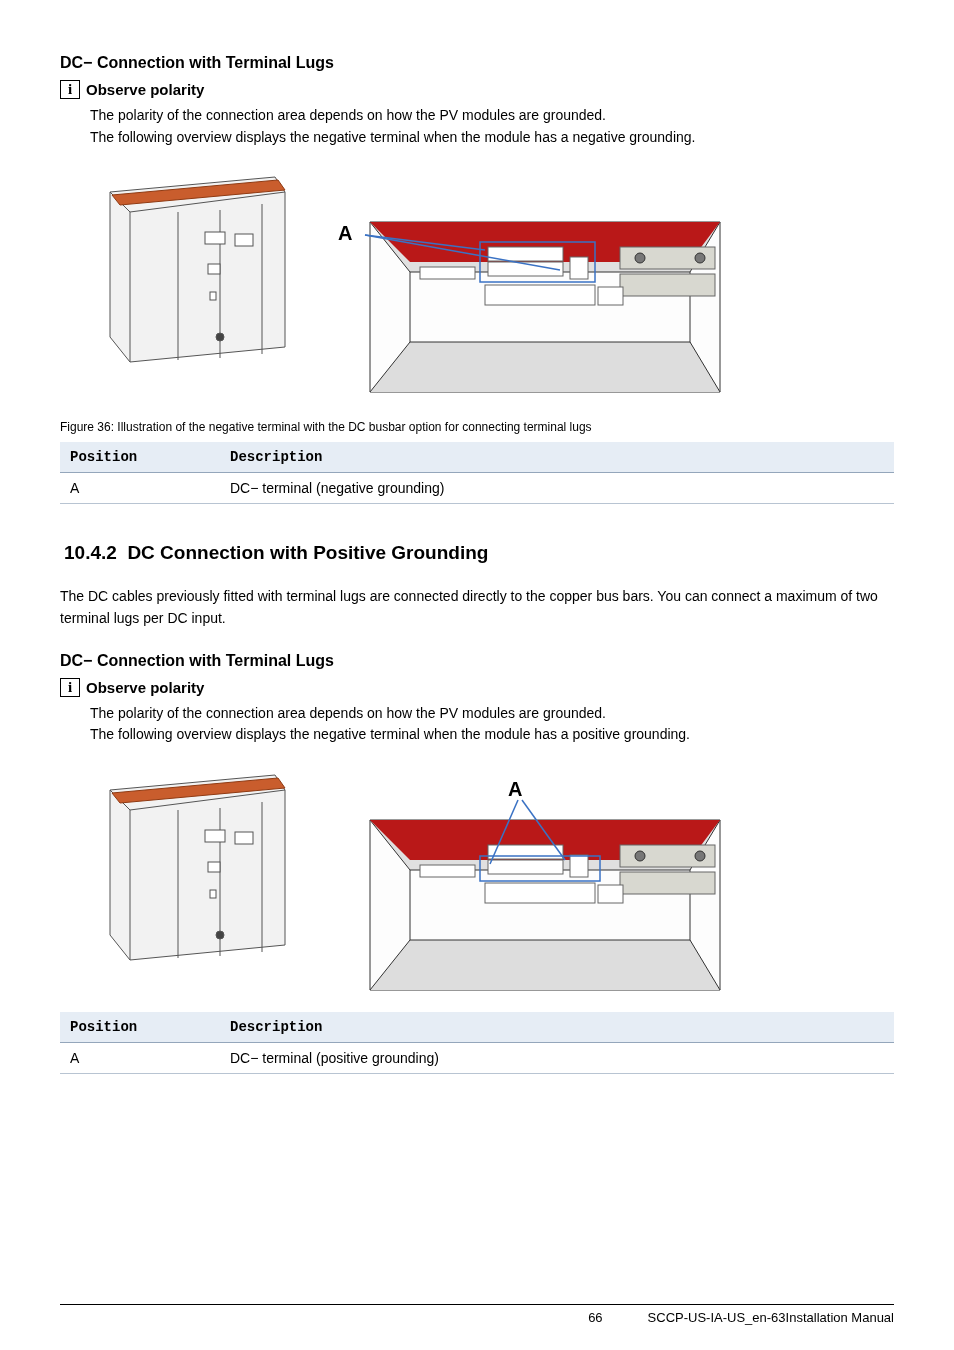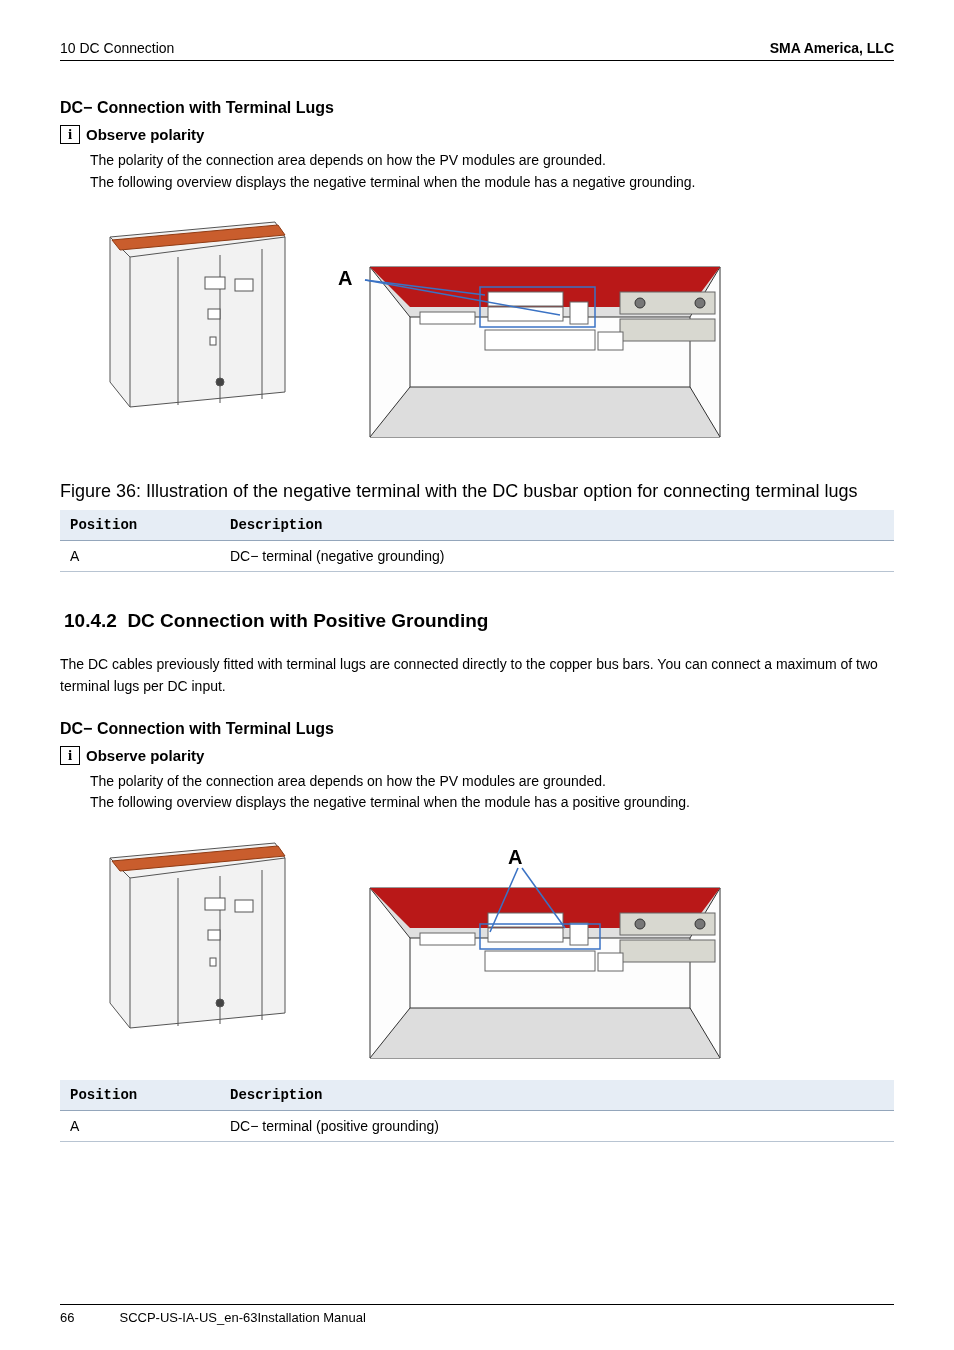--- a/index.html
+++ b/index.html
@@ -61,22 +61,22 @@
     line-height: 1.55;
   }
   .figure {
     margin: 8px 0 4px 30px;
     position: relative;
     width: 640px;
     height: 248px;
   }
   .figure svg { width: 640px; height: 248px; display:block; }
   .caption {
-    font-size: 18px;
-    margin: 22px 0 8px 0;
+    font-size: 12px;
+    margin: 6px 0 8px 0;
   }
   .desc-table {
     width: 100%;
     border-collapse: collapse;
     margin-bottom: 20px;
     font-size: 14px;
   }
   .desc-table thead th {
     background: #e6edf5;
     text-align: left;
@@ -96,42 +96,38 @@
     margin: 18px 0 10px 4px;
   }
   .body-para {
     font-size: 14px;
     line-height: 1.55;
     margin: 12px 0 8px 0;
   }
   .footer {
     margin-top: auto;
     display: flex;
-    justify-content: flex-start;
+    justify-content: flex-end;
     font-size: 13px;
     border-top: 1px solid #000;
     padding-top: 5px;
   }
   .footer-left { display: flex; gap: 45px; }
   .label-A {
     position: absolute;
     font-size: 20px;
     font-weight: bold;
     color: #000;
   }
 </style>
 </head>
 <body>
 
 <div class="page">
 
-  <div class="header-row">
-    <span>10  DC Connection</span>
-    <span class="header-right">SMA America, LLC</span>
-  </div>
 
   <div class="h3">DC− Connection with Terminal Lugs</div>
 
   <div class="info-block">
     <div class="info-head">
       <span class="info-icon">i</span>
       <span>Observe polarity</span>
     </div>
     <div class="info-body">
       <div>The polarity of the connection area depends on how the PV modules are grounded.</div>

